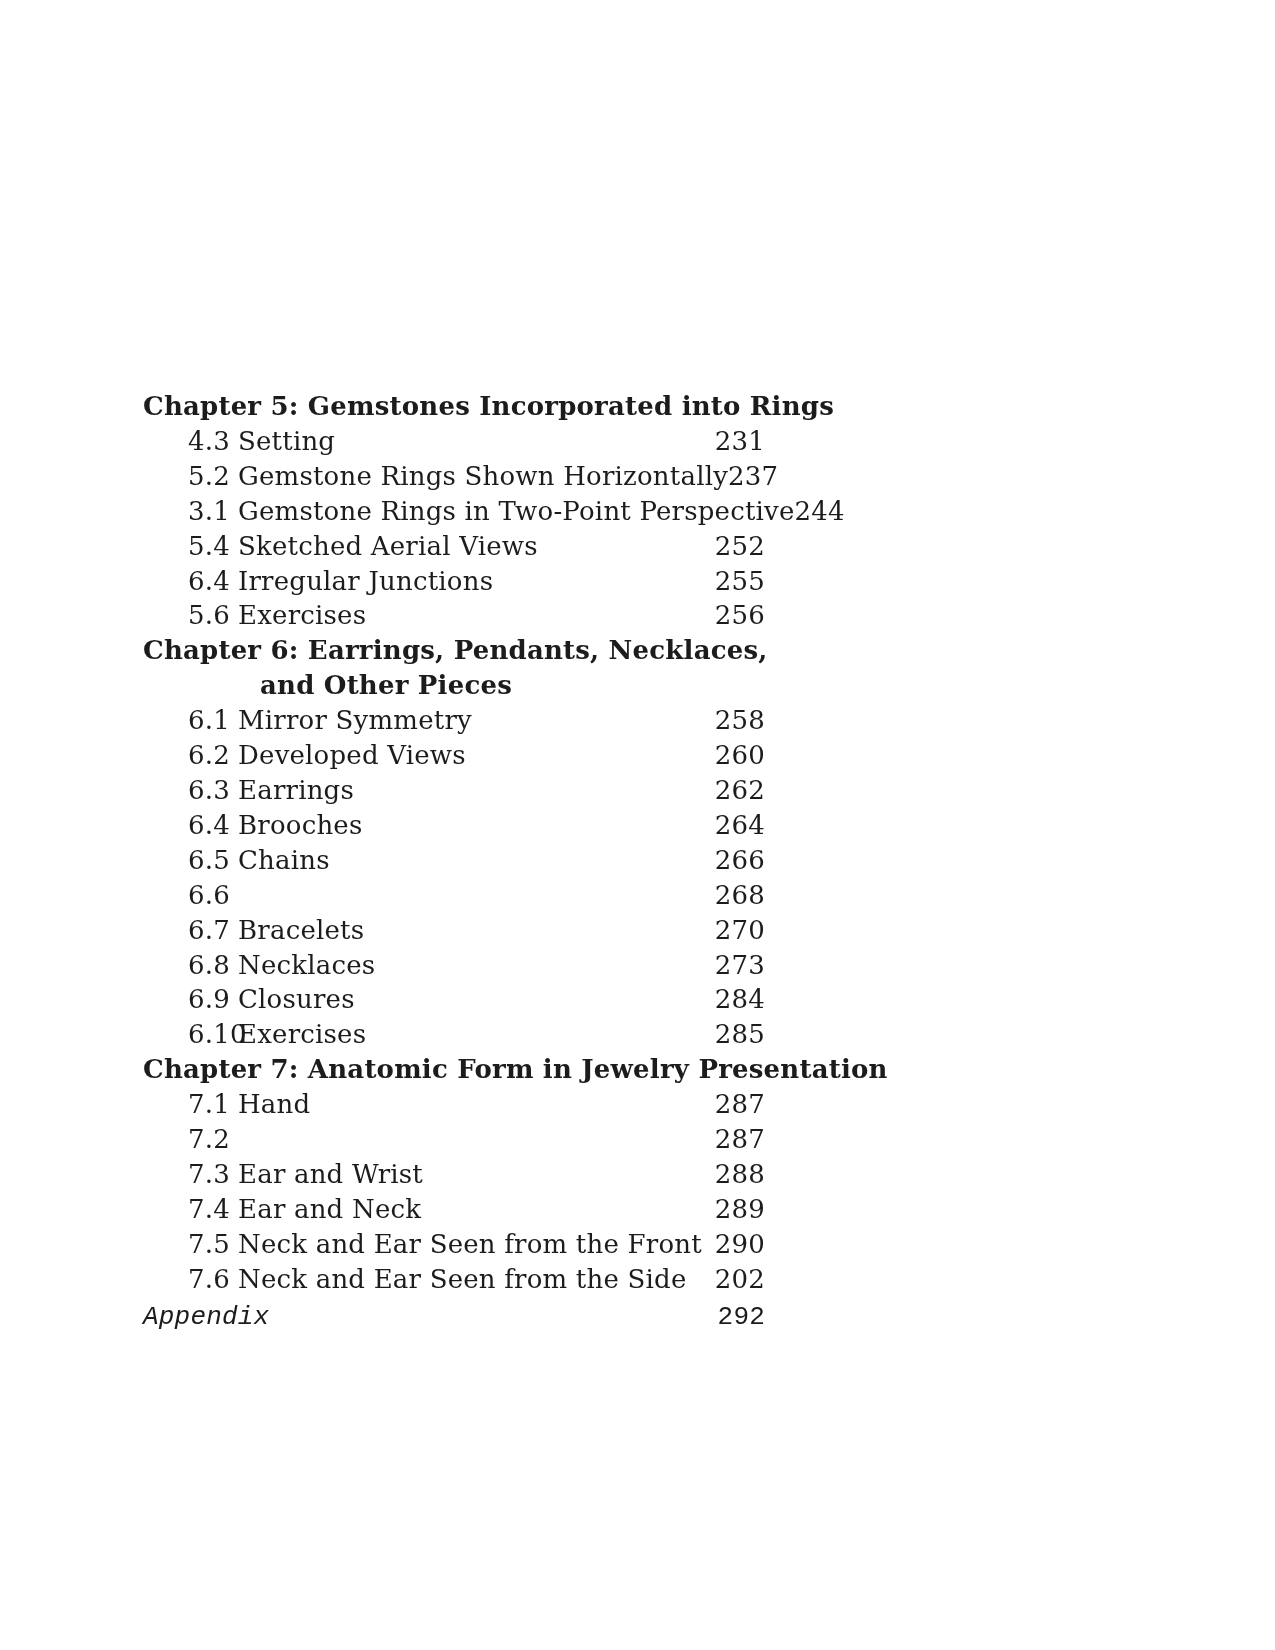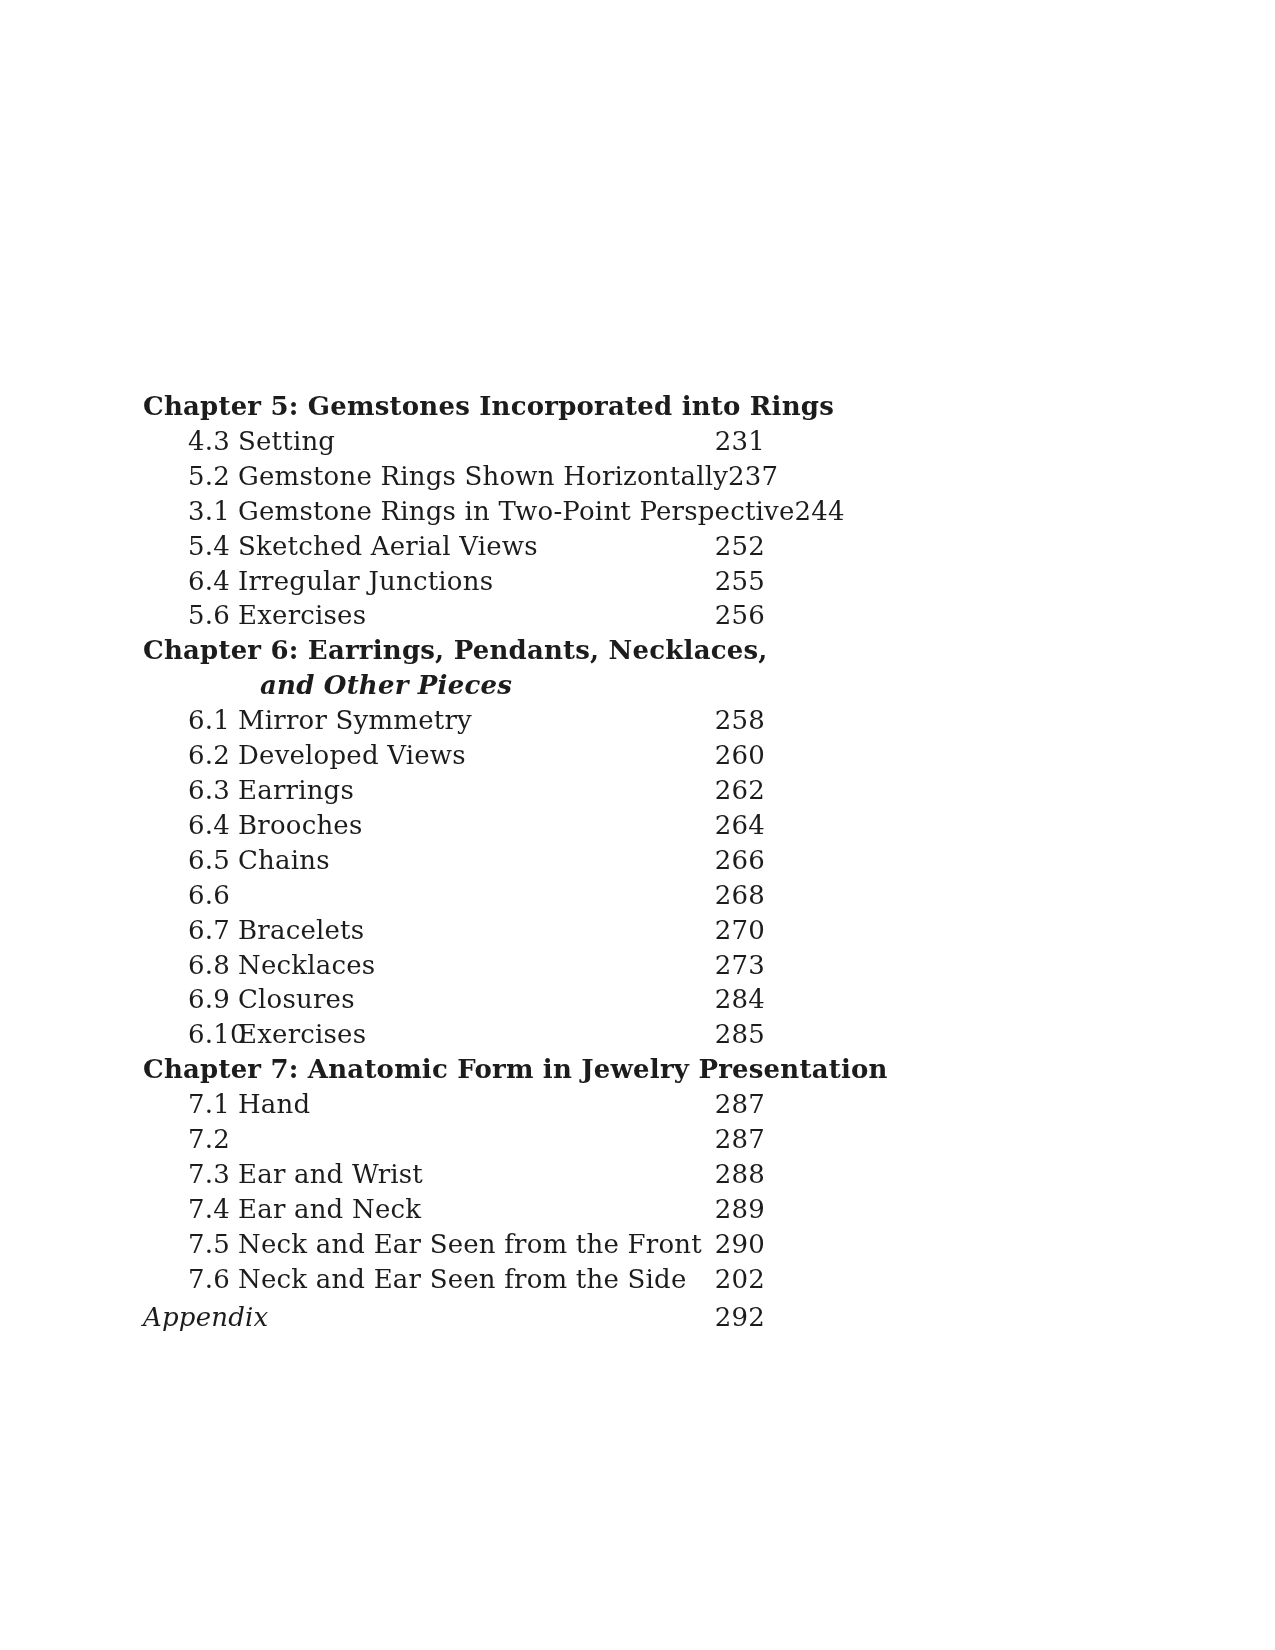--- a/index.html
+++ b/index.html
@@ -33,36 +33,36 @@
     display: flex;
     align-items: baseline;
     white-space: nowrap;
   }
   .chapter-heading {
     font-weight: bold;
   }
   .chapter-heading-cont {
     font-weight: bold;
     padding-left: 117px;
-    font-style: italic;
   }
   .item .num {
     margin-left: 45px;
     width: 50px;
     flex: 0 0 50px;
   }
   .item .title {
     flex: 1 1 auto;
   }
   .page {
     flex: 0 0 auto;
     margin-left: auto;
   }
   .appendix-row {
     margin-top: 3px;
+    font-family: Liberation Mono, monospace;
   }
   .appendix-row .title {
     font-style: italic;
     flex: 1 1 auto;
   }
 </style>
 </head>
 <body>
 
 <div class="page-sheet">

